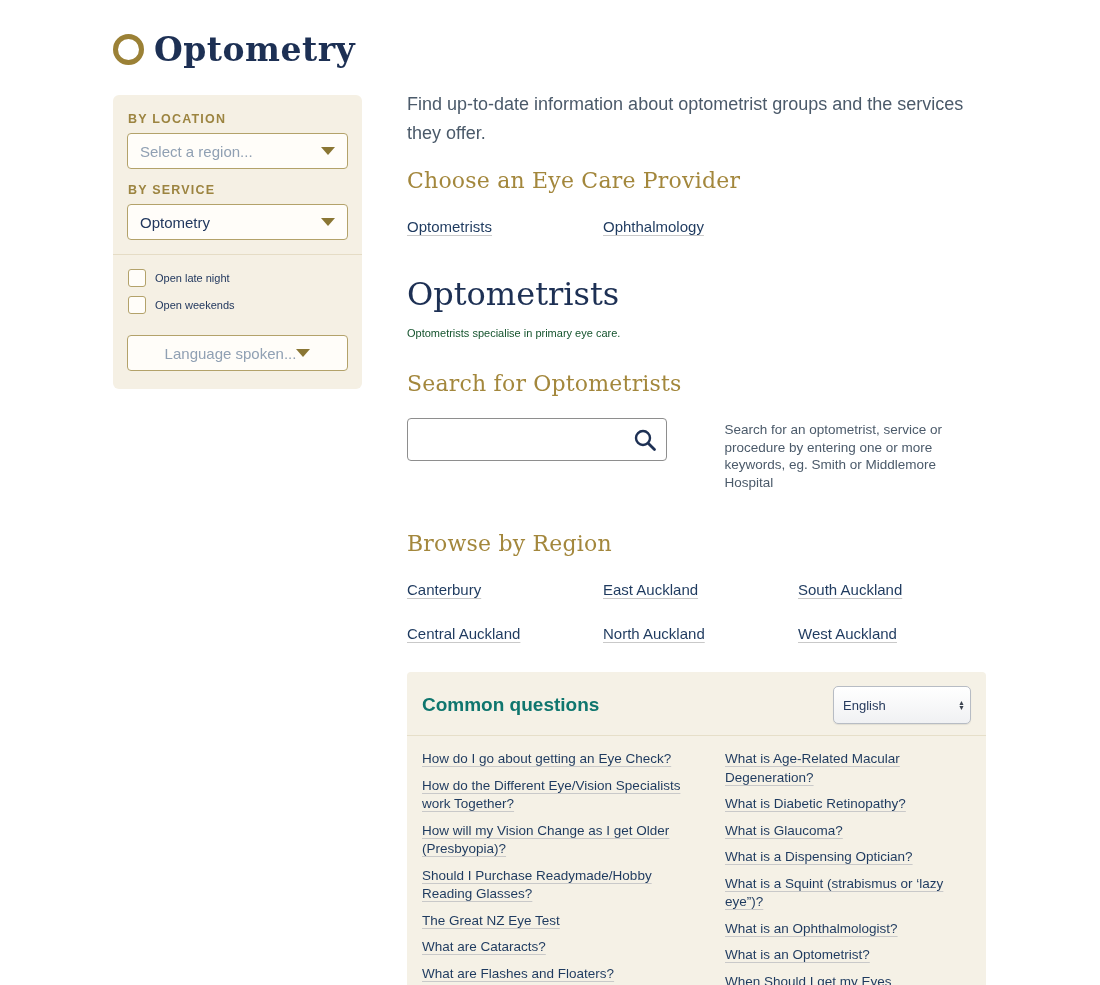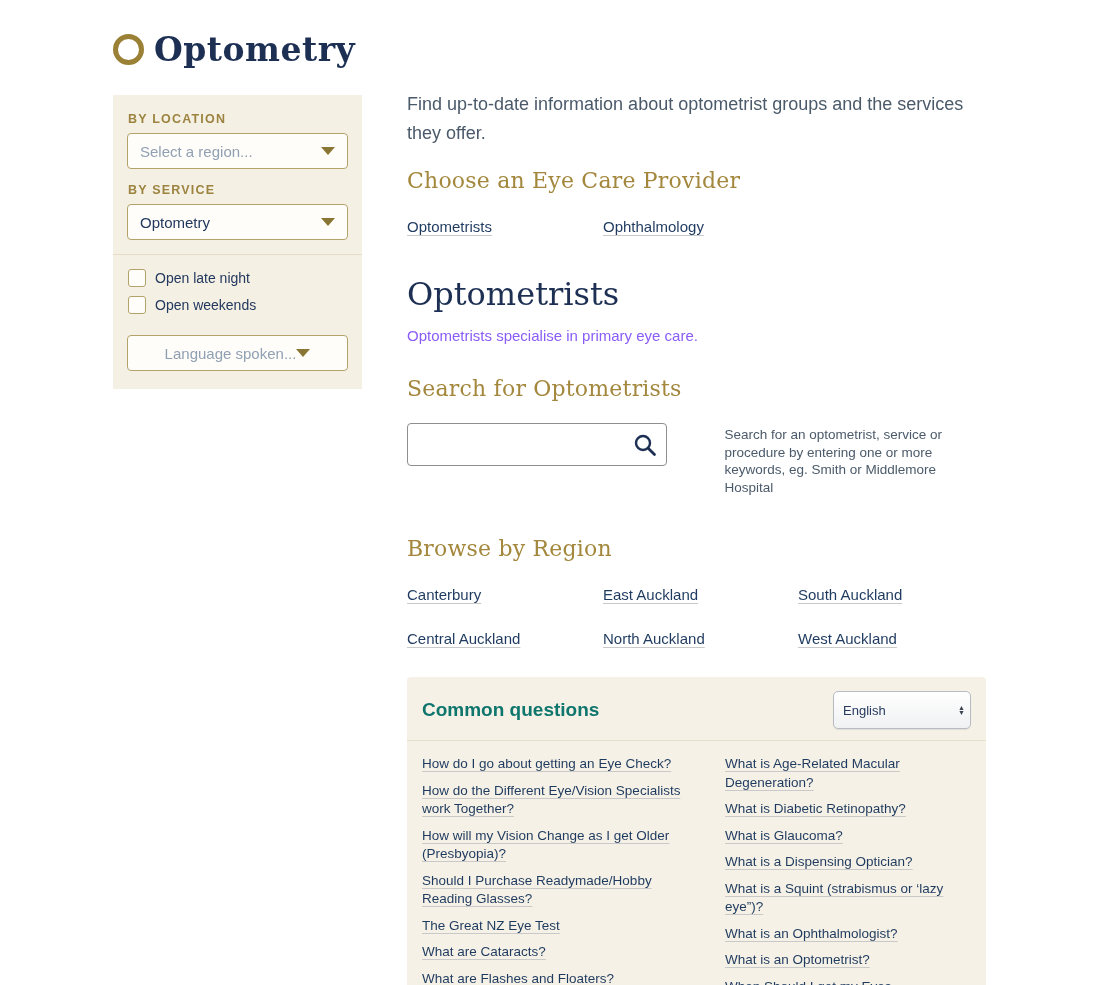--- a/index.html
+++ b/index.html
@@ -15,21 +15,21 @@
     width: 31px; height: 31px; border-radius: 50%;
     border: 5px solid #9b8136; background: transparent;
   }
   .site-title {
     font-family: "DejaVu Serif", serif; font-weight: bold;
     font-size: 33px; color: #1d3054; letter-spacing: 0.5px;
   }
   
   .sidebar {
     position: absolute; left: 113px; top: 95px; width: 249px;
-    background: #f5f0e4; border-radius: 0; padding: 13px 14px 16px 14px;
+    background: #f5f0e4; border-radius: 6px; padding: 13px 14px 16px 14px;
   }
   .filter-label {
     color: #9c8440; font-size: 12.5px; font-weight: bold;
     letter-spacing: 1.2px; margin: 4px 0 7px 1px;
   }
   .fake-select {
     background: #fffdf9; border: 1px solid #b3a26a; border-radius: 4px;
     height: 36px; display: flex; align-items: center; justify-content: space-between;
     padding: 0 12px; margin-bottom: 14px; cursor: pointer;
   }
@@ -39,41 +39,41 @@
   .caret-down {
     width: 0; height: 0; border-left: 7px solid transparent;
     border-right: 7px solid transparent; border-top: 8px solid #8a7634;
   }
   .sidebar-divider { border: none; border-top: 1px solid #e5dcc5; margin: 14px -14px 14px -14px; }
   .checkbox-row { display: flex; align-items: center; gap: 9px; margin: 0 0 9px 1px; }
   .checkbox-box {
     width: 18px; height: 18px; background: #fffdf9;
     border: 1.5px solid #b3a26a; border-radius: 3px; cursor: pointer;
   }
-  .checkbox-label { font-size: 14px; color: #22385e; }
+  .checkbox-label { font-size: 11px; color: #22385e; }
   .sidebar .language-select { margin-top: 21px; margin-bottom: 2px; justify-content: center; }
   
   .main { position: absolute; left: 407px; top: 90px; width: 579px; }
   .intro { font-size: 18px; line-height: 29px; color: #4b5a6a; width: 575px; }
   .gold-heading {
     font-family: "DejaVu Serif", serif; color: #a3873c;
     font-size: 22px; font-weight: normal; letter-spacing: 0.2px;
   }
   .provider-heading { margin-top: 20px; }
   .provider-links { display: grid; grid-template-columns: 196px 196px 1fr; margin-top: 25px; }
   a.nav-link, a.q-link {
     color: #1e3a5f; text-decoration: underline;
     text-decoration-color: #c9c9c9; text-underline-offset: 3px; cursor: pointer;
   }
   a.nav-link { font-size: 15px; }
   .section-title {
     font-family: "DejaVu Serif", serif; color: #1d3054;
     font-size: 32px; font-weight: normal; margin-top: 40px;
   }
-  .section-desc { font-size: 15px; color: #8b5cf6; margin-top: 14px; }
+  .section-desc { font-size: 11px; color: #14532d; margin-top: 14px; }
   .search-heading { margin-top: 32px; }
   .search-row { display: flex; margin-top: 22px; }
   .search-box {
     position: relative; width: 260px; height: 43px;
     border: 1px solid #8e8e8e; border-radius: 4px; background: #fff;
   }
   .search-input {
     border: none; outline: none; width: 215px; height: 100%;
     padding: 0 0 0 12px; font-size: 16px; color: #1d3054; background: transparent;
     font-family: "Liberation Sans", sans-serif;

